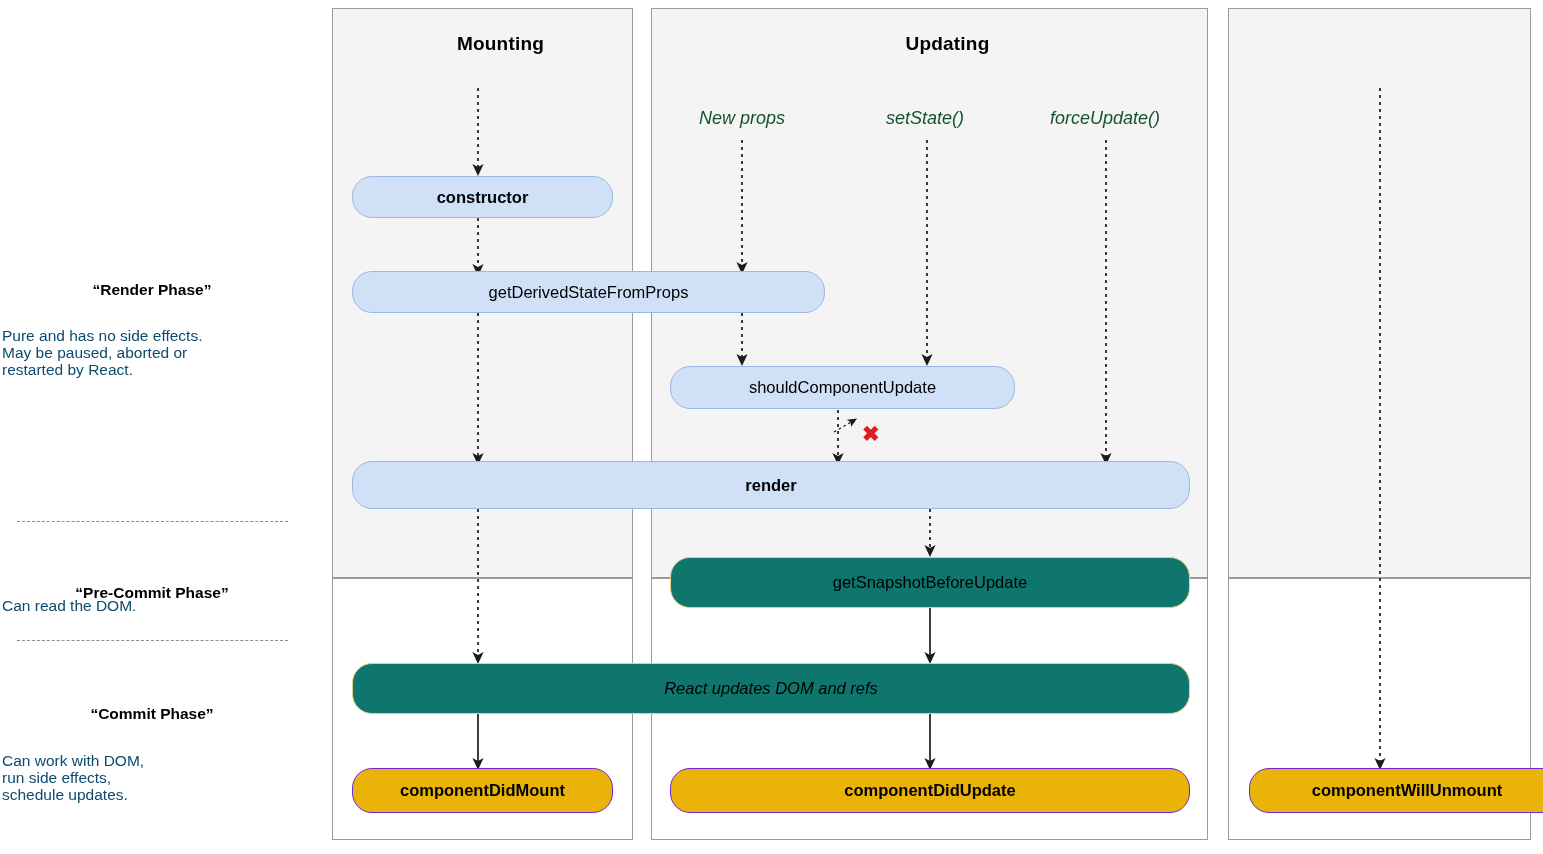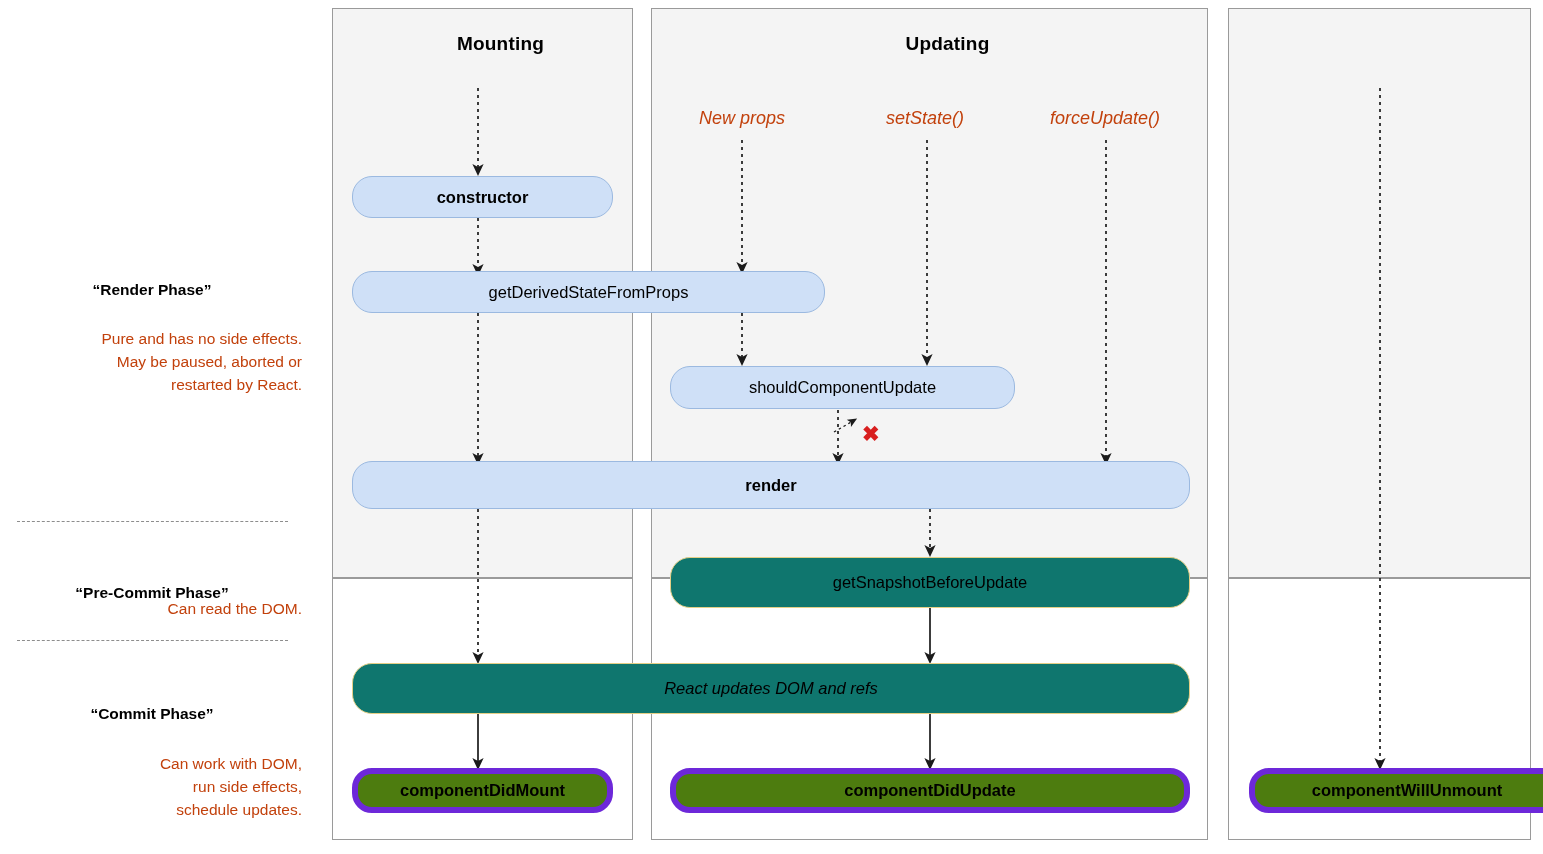--- a/index.html
+++ b/index.html
@@ -49,24 +49,24 @@
     position: absolute;
     width: 300px;
     text-align: center;
     font-size: 15.5px;
     font-weight: bold;
     color: #000;
   }
   .legend-body {
     position: absolute;
     width: 300px;
-    text-align: right;
+    text-align: left;
     font-size: 15.5px;
-    line-height: 23px;
-    color: #c2410c;
+    line-height: 17px;
+    color: #0c4a6e;
   }
   .legend-sep {
     position: absolute;
     height: 0;
     border-top: 1px dashed #8d8d8d;
   }
 
   
   .lc-box {
     position: absolute;
@@ -81,34 +81,34 @@
   }
   .lc-box.blue {
     background: #cfe0f7;
     border: 1px solid #9bb9e0;
   }
   .lc-box.yellow {
     background: #0f766e;
     border: 1px solid #e4cf86;
   }
   .lc-box.green {
-    background: #4d7c0f;
-    border: 6px solid #6d28d9;
+    background: #eab308;
+    border: 1px solid #6d28d9;
   }
   .lc-box.bold { font-weight: bold; }
   .lc-box.italic { font-style: italic; }
 
   
   .trigger-label {
     position: absolute;
     font-size: 18px;
     font-style: italic;
     text-align: center;
     white-space: nowrap;
-    color: #c2410c;
+    color: #14532d;
   }
 
   
   #wires {
     position: absolute;
     left: 0;
     top: 0;
     width: 1543px;
     height: 854px;
     pointer-events: none;

